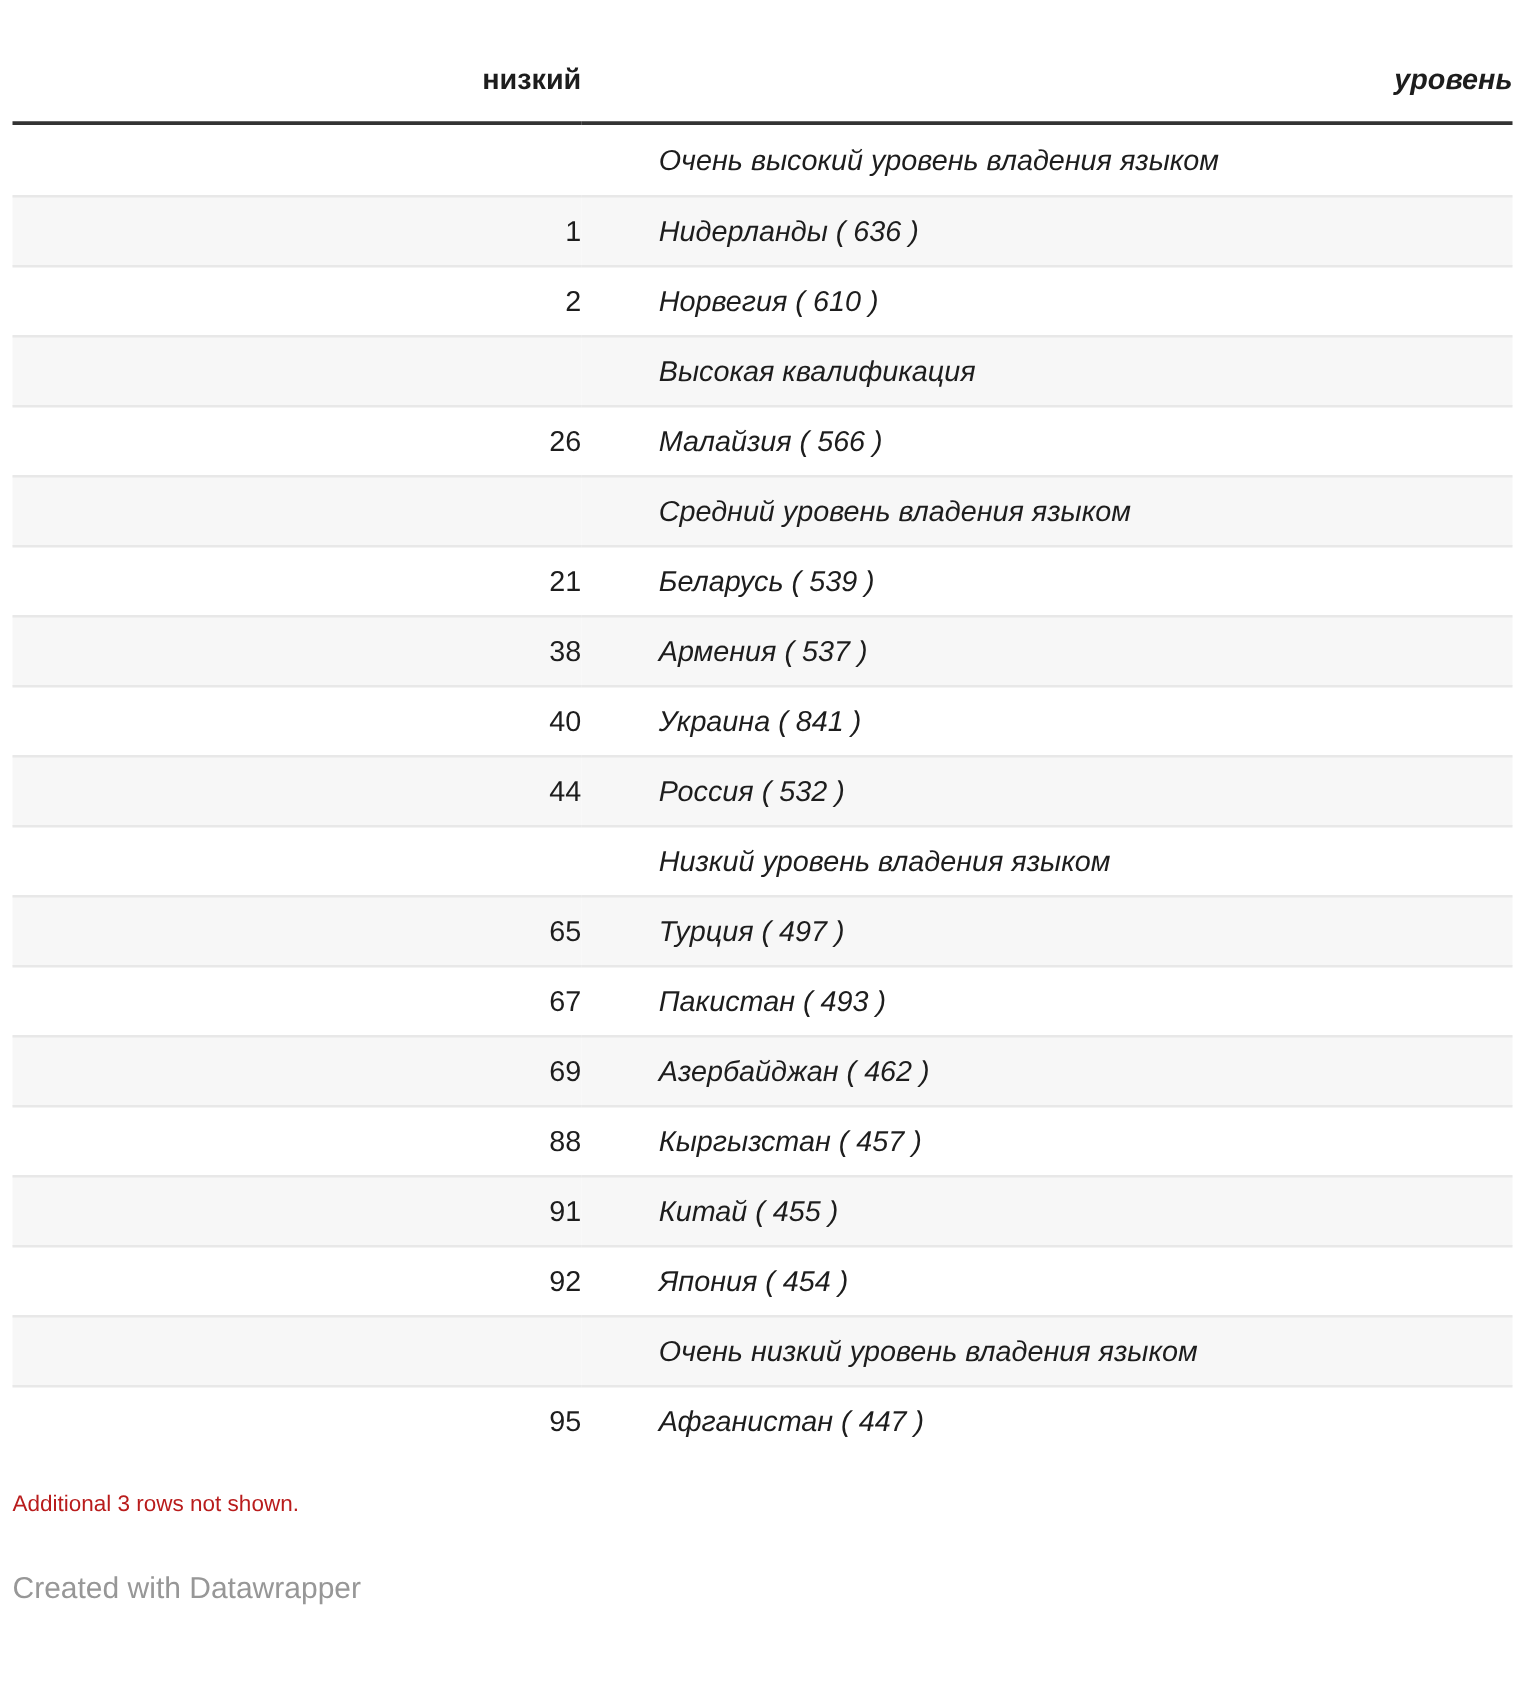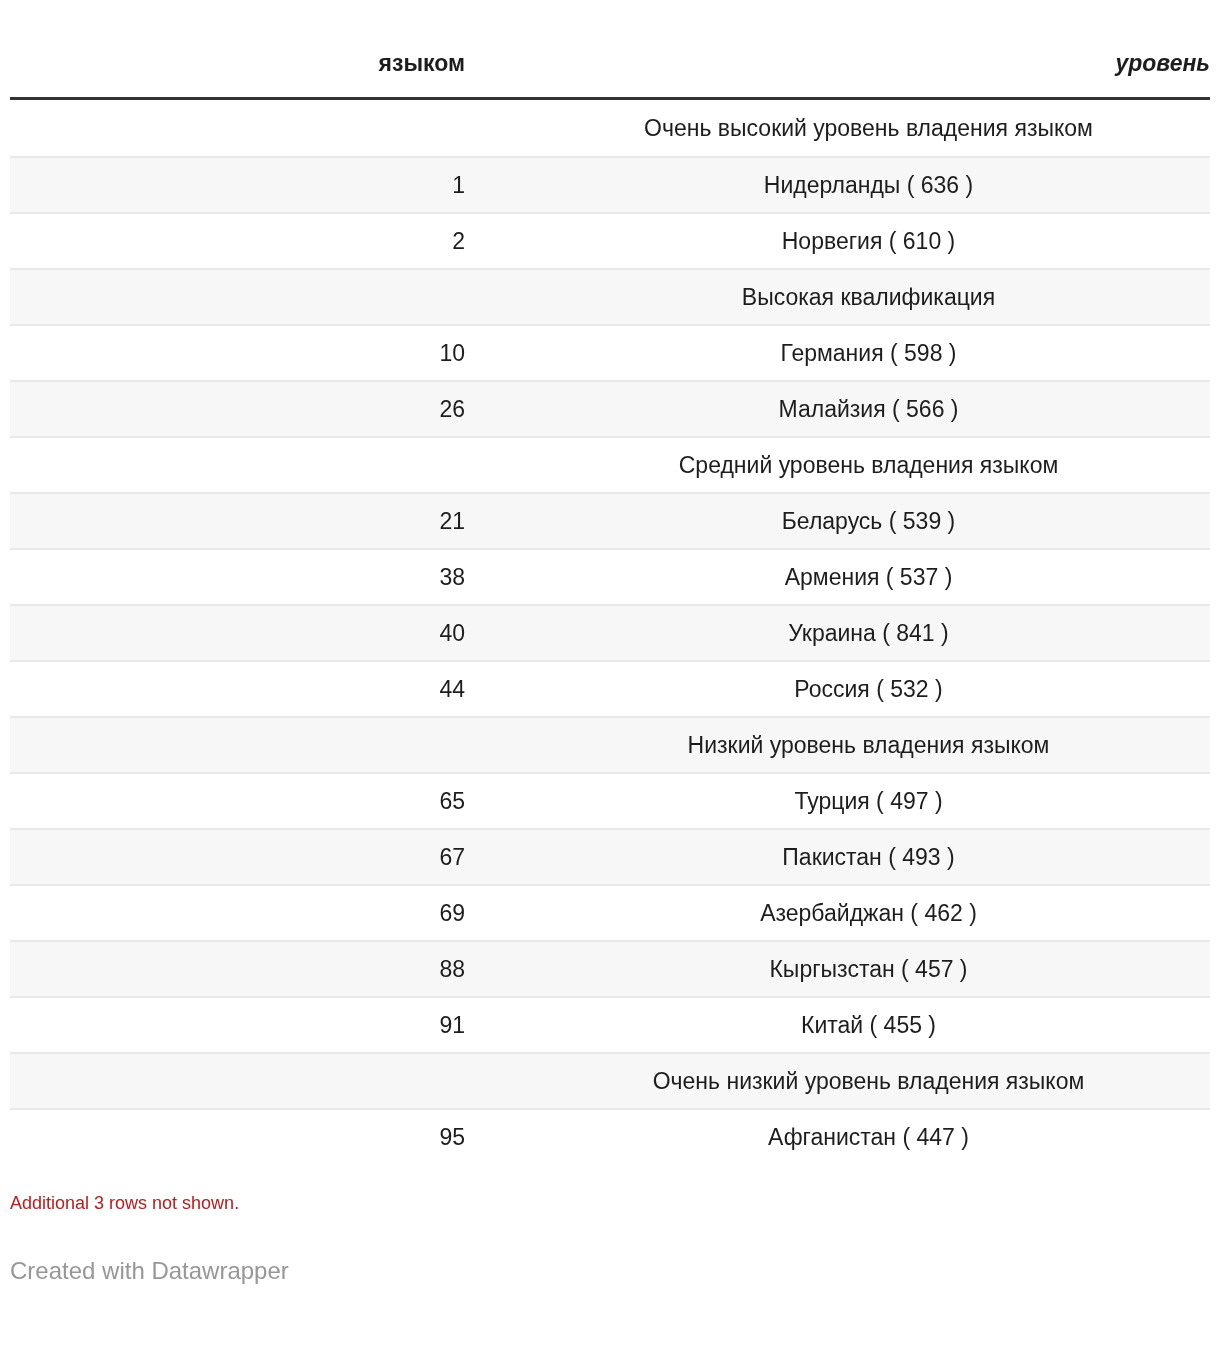--- a/index.html
+++ b/index.html
@@ -44,21 +44,21 @@
     padding: 0;
     border-top: 2px solid #e8e8e8;
     vertical-align: middle;
     color: #1d1d1d;
   }
   tbody tr:first-child td {
     border-top: none;
     height: 56px;
   }
   td.rank  { text-align: right; }
-  td.level { text-align: center; padding-left: 62px; }
+  td.level { text-align: left; padding-left: 62px; font-style: italic; }
 
   tbody tr:nth-child(even) { background: #f7f7f7; }
 
   .note {
     margin: 26px 0 0 0;
     font-size: 18px;
     line-height: 27px;
     color: #b91c1c;
   }
   .attribution {
@@ -74,44 +74,40 @@
 <body>
 
 <div class="wrap">
   <table class="dw-table">
     <colgroup>
       <col class="c-rank">
       <col class="c-level">
     </colgroup>
     <thead>
       <tr>
-        <th class="h-rank">языком</th>
+        <th class="h-rank">низкий</th>
         <th class="h-level">уровень</th>
       </tr>
     </thead>
     <tbody>
       <tr>
         <td class="rank"></td>
         <td class="level">Очень высокий уровень владения языком</td>
       </tr>
       <tr>
         <td class="rank">1</td>
         <td class="level">Нидерланды ( 636 )</td>
       </tr>
       <tr>
         <td class="rank">2</td>
         <td class="level">Норвегия ( 610 )</td>
       </tr>
       <tr>
         <td class="rank"></td>
         <td class="level">Высокая квалификация</td>
-      </tr>
-      <tr>
-        <td class="rank">10</td>
-        <td class="level">Германия ( 598 )</td>
       </tr>
       <tr>
         <td class="rank">26</td>
         <td class="level">Малайзия ( 566 )</td>
       </tr>
       <tr>
         <td class="rank"></td>
         <td class="level">Средний уровень владения языком</td>
       </tr>
       <tr>
@@ -148,20 +144,24 @@
       </tr>
       <tr>
         <td class="rank">88</td>
         <td class="level">Кыргызстан ( 457 )</td>
       </tr>
       <tr>
         <td class="rank">91</td>
         <td class="level">Китай ( 455 )</td>
       </tr>
       <tr>
+        <td class="rank">92</td>
+        <td class="level">Япония ( 454 )</td>
+      </tr>
+      <tr>
         <td class="rank"></td>
         <td class="level">Очень низкий уровень владения языком</td>
       </tr>
       <tr>
         <td class="rank">95</td>
         <td class="level">Афганистан ( 447 )</td>
       </tr>
     </tbody>
   </table>
 

